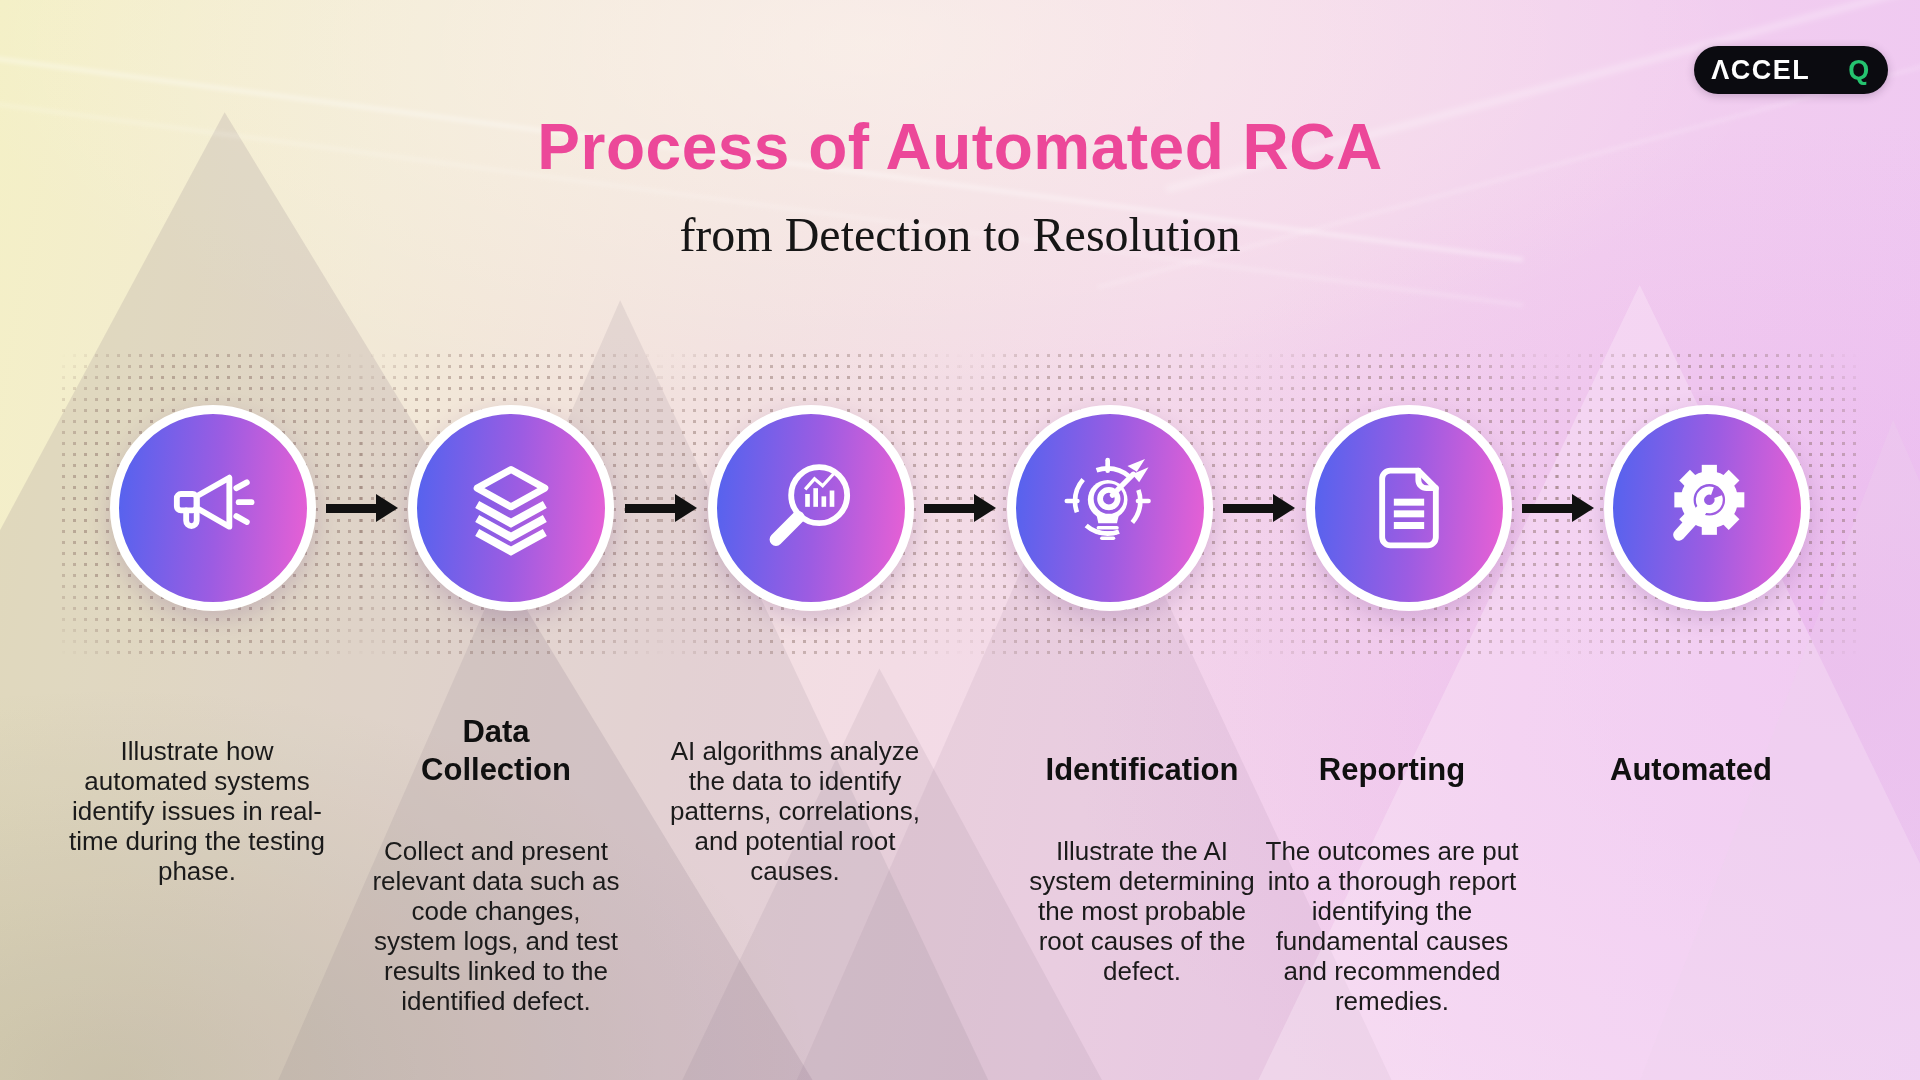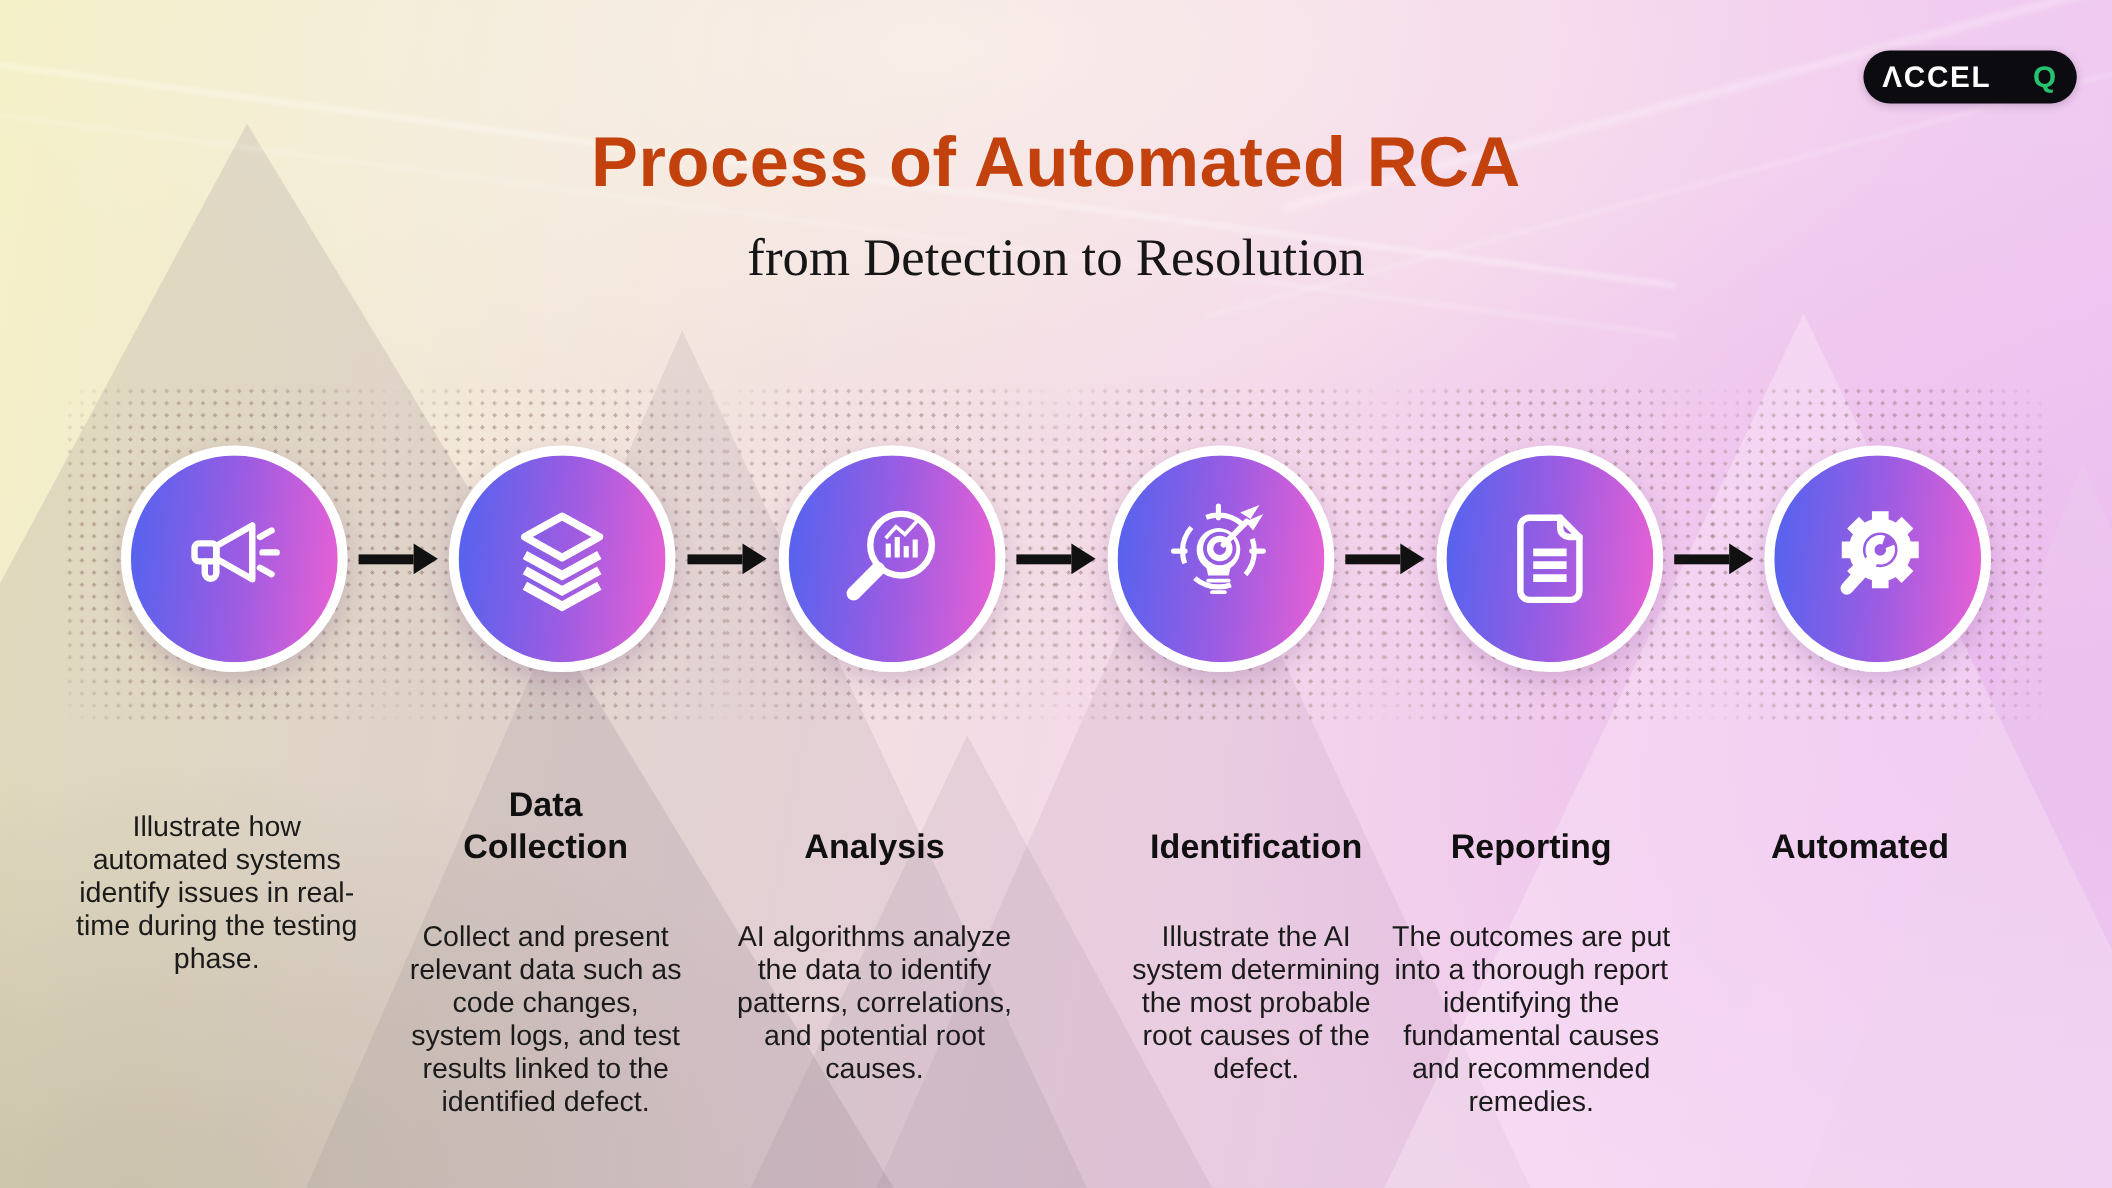--- a/index.html
+++ b/index.html
@@ -29,21 +29,21 @@
     position:absolute;top:46px;left:1694px;width:194px;height:48px;border-radius:26px;
     background:#0b0b10;display:flex;align-items:center;justify-content:center;
     color:#ffffff;font-weight:bold;font-size:27px;letter-spacing:1.5px;
     box-shadow:0 2px 8px rgba(60,30,70,.25);
     gap:38px;
   }
   .logo .q{color:#25c36f;}
 
   .title{
     position:absolute;top:112px;left:0;width:100%;text-align:center;
-    font-size:64px;font-weight:800;color:#c2410c;letter-spacing:.5px;line-height:1.1;
+    font-size:64px;font-weight:800;color:#ec4899;letter-spacing:.5px;line-height:1.1;
   }
   .subtitle{
     position:absolute;top:206px;left:0;width:100%;text-align:center;
     font-size:48px;font-weight:400;color:#161616;line-height:1.2;font-family:Liberation Serif, serif;
   }
 
   .dots{
     position:absolute;width:310px;height:310px;top:350px;
     background-image:radial-gradient(rgba(128,98,90,.42) 1.7px, transparent 1.9px);
     background-size:11px 11px;
@@ -234,21 +234,20 @@
 
 <div class="col tx0">
   <div class="step-desc">Illustrate how automated systems identify issues in real-time during the testing phase.</div>
 </div>
 <div class="col tx1">
   <div class="step-label">Data
 Collection</div>
   <div class="step-desc">Collect and present relevant data such as code changes, system logs, and test results linked to the identified defect.</div>
 </div>
 <div class="col tx2">
-  <div class="step-label">Analysis</div>
   <div class="step-desc">AI algorithms analyze the data to identify patterns, correlations, and potential root causes.</div>
 </div>
 <div class="col tx3">
   <div class="step-label">Identification</div>
   <div class="step-desc">Illustrate the AI system determining the most probable root causes of the defect.</div>
 </div>
 <div class="col tx4">
   <div class="step-label">Reporting</div>
   <div class="step-desc">The outcomes are put into a thorough report identifying the fundamental causes and recommended remedies.</div>
 </div>

